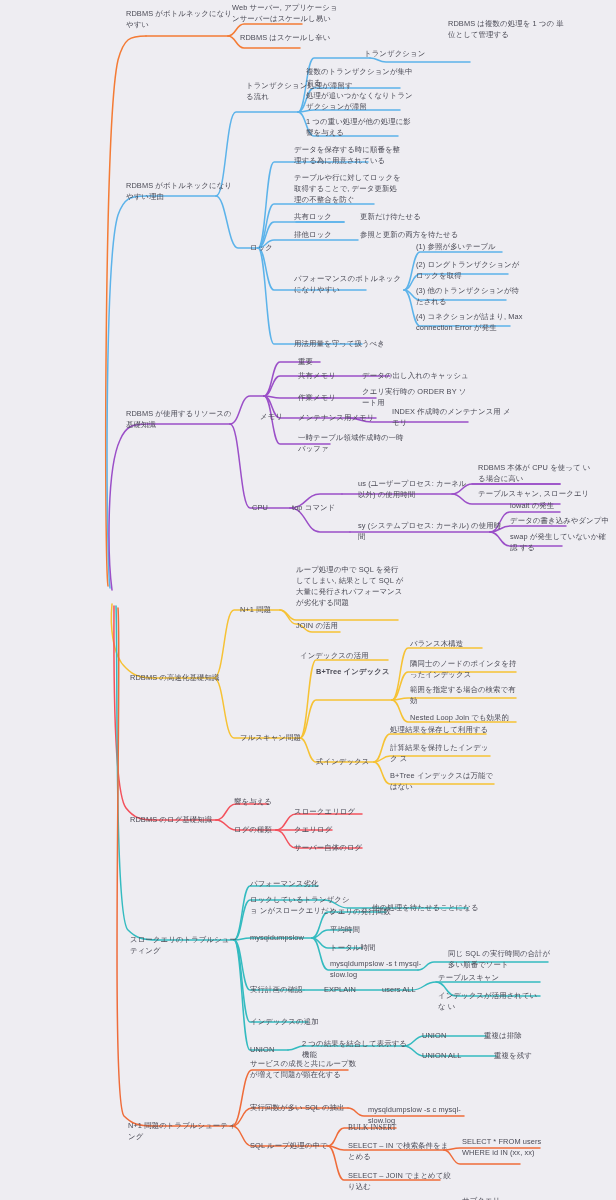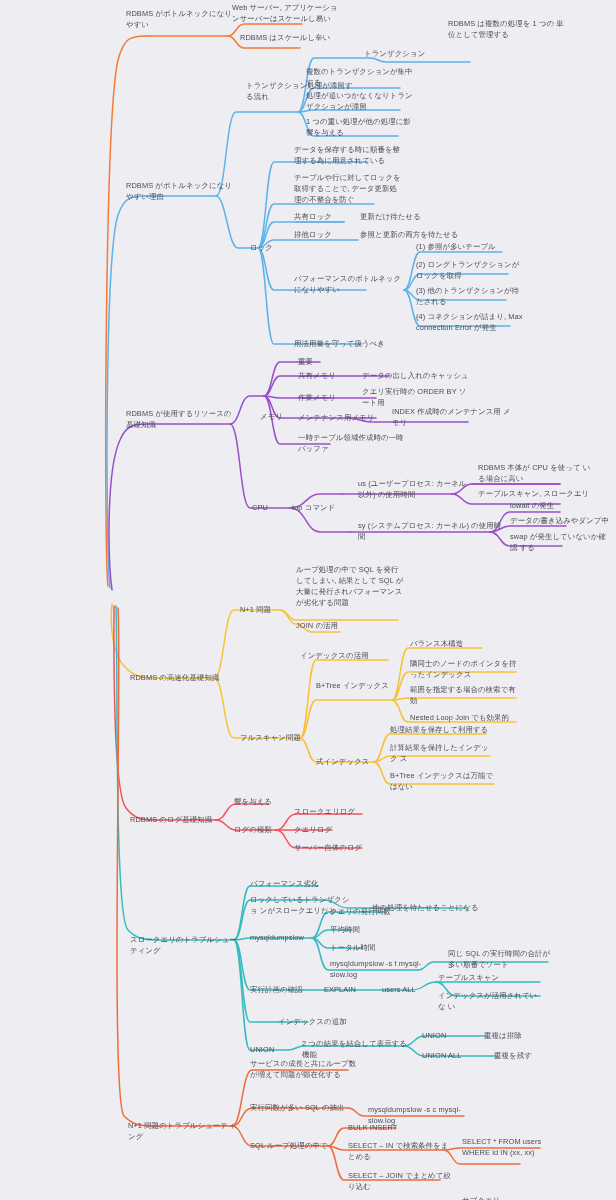--- a/index.html
+++ b/index.html
@@ -247,21 +247,21 @@
 
   <div class="node" style="left:130px;top:672px;width:120px;"><span>RDBMS の高速化基礎知識</span></div>
   <div class="node" style="left:240px;top:604px;width:54px;"><span>N+1 問題</span></div>
   <div class="node" style="left:296px;top:564px;width:108px;"><span>ループ処理の中で SQL を発行
 してしまい, 結果として SQL が
 大量に発行されパフォーマンス
 が劣化する問題</span></div>
   <div class="node" style="left:296px;top:620px;width:70px;"><span>JOIN の活用</span></div>
   <div class="node" style="left:240px;top:732px;width:80px;"><span>フルスキャン問題</span></div>
   <div class="node" style="left:300px;top:650px;width:84px;"><span>インデックスの活用</span></div>
-  <div class="node" style="left:316px;top:680px;width:84px;"><span>B+Tree インデックス</span></div>
+  <div class="node" style="left:316px;top:666px;width:84px;font-weight:bold;"><span>B+Tree インデックス</span></div>
   <div class="node" style="left:410px;top:638px;width:86px;"><span>バランス木構造</span></div>
   <div class="node" style="left:410px;top:658px;width:108px;"><span>隣同士のノードのポインタを持
 ったインデックス</span></div>
   <div class="node" style="left:410px;top:684px;width:108px;"><span>範囲を指定する場合の検索で有
 効</span></div>
   <div class="node" style="left:410px;top:712px;width:110px;"><span>Nested Loop Join でも効果的</span></div>
   <div class="node" style="left:316px;top:756px;width:64px;"><span>式インデックス</span></div>
   <div class="node" style="left:390px;top:724px;width:116px;"><span>処理結果を保存して利用する</span></div>
   <div class="node" style="left:390px;top:742px;width:104px;"><span>計算結果を保持したインデック
 ス</span></div>
@@ -288,38 +288,38 @@
   <div class="node" style="left:330px;top:958px;width:106px;"><span>mysqldumpslow -s t mysql-
 slow.log</span></div>
   <div class="node" style="left:448px;top:948px;width:108px;"><span>同じ SQL の実行時間の合計が
 多い順番でソート</span></div>
   <div class="node" style="left:250px;top:984px;width:86px;"><span>実行計画の確認</span></div>
   <div class="node" style="left:324px;top:984px;width:60px;"><span>EXPLAIN</span></div>
   <div class="node" style="left:382px;top:984px;width:58px;"><span>users ALL</span></div>
   <div class="node" style="left:438px;top:972px;width:86px;"><span>テーブルスキャン</span></div>
   <div class="node" style="left:438px;top:990px;width:104px;"><span>インデックスが活用されていな
 い</span></div>
-  <div class="node" style="left:250px;top:1016px;width:88px;margin-left:28px;"><span>インデックスの追加</span></div>
+  <div class="node" style="left:250px;top:1016px;width:88px;"><span>インデックスの追加</span></div>
   <div class="node" style="left:250px;top:1044px;width:48px;"><span>UNION</span></div>
   <div class="node" style="left:302px;top:1038px;width:106px;"><span>2 つの結果を結合して表示する
 機能</span></div>
   <div class="node" style="left:422px;top:1030px;width:48px;"><span>UNION</span></div>
   <div class="node" style="left:484px;top:1030px;width:66px;"><span>重複は排除</span></div>
   <div class="node" style="left:422px;top:1050px;width:64px;"><span>UNION ALL</span></div>
   <div class="node" style="left:494px;top:1050px;width:66px;"><span>重複を残す</span></div>
 
   <div class="node" style="left:128px;top:1120px;width:112px;"><span>N+1 問題のトラブルシューティ
 ング</span></div>
   <div class="node" style="left:250px;top:1058px;width:108px;"><span>サービスの成長と共にループ数
 が増えて問題が顕在化する</span></div>
   <div class="node" style="left:250px;top:1102px;width:110px;"><span>実行回数が多い SQL の抽出</span></div>
   <div class="node" style="left:368px;top:1104px;width:104px;"><span>mysqldumpslow -s c mysql-
 slow.log</span></div>
   <div class="node" style="left:250px;top:1140px;width:92px;"><span>SQL ループ処理の中で</span></div>
-  <div class="node" style="left:348px;top:1122px;width:80px;"><span>BULK INSERT</span></div>
+  <div class="node" style="left:348px;top:1122px;width:80px;font-family:Liberation Serif, serif;"><span>BULK INSERT</span></div>
   <div class="node" style="left:348px;top:1140px;width:104px;"><span>SELECT – IN で検索条件をま
 とめる</span></div>
   <div class="node" style="left:462px;top:1136px;width:106px;"><span>SELECT * FROM users
 WHERE id IN (xx, xx)</span></div>
   <div class="node" style="left:462px;top:1160px;width:80px;margin-top:35px;"><span>サブクエリ</span></div>
   <div class="node" style="left:348px;top:1170px;width:104px;"><span>SELECT – JOIN でまとめて絞
 り込む</span></div>
 
 </div>
 

